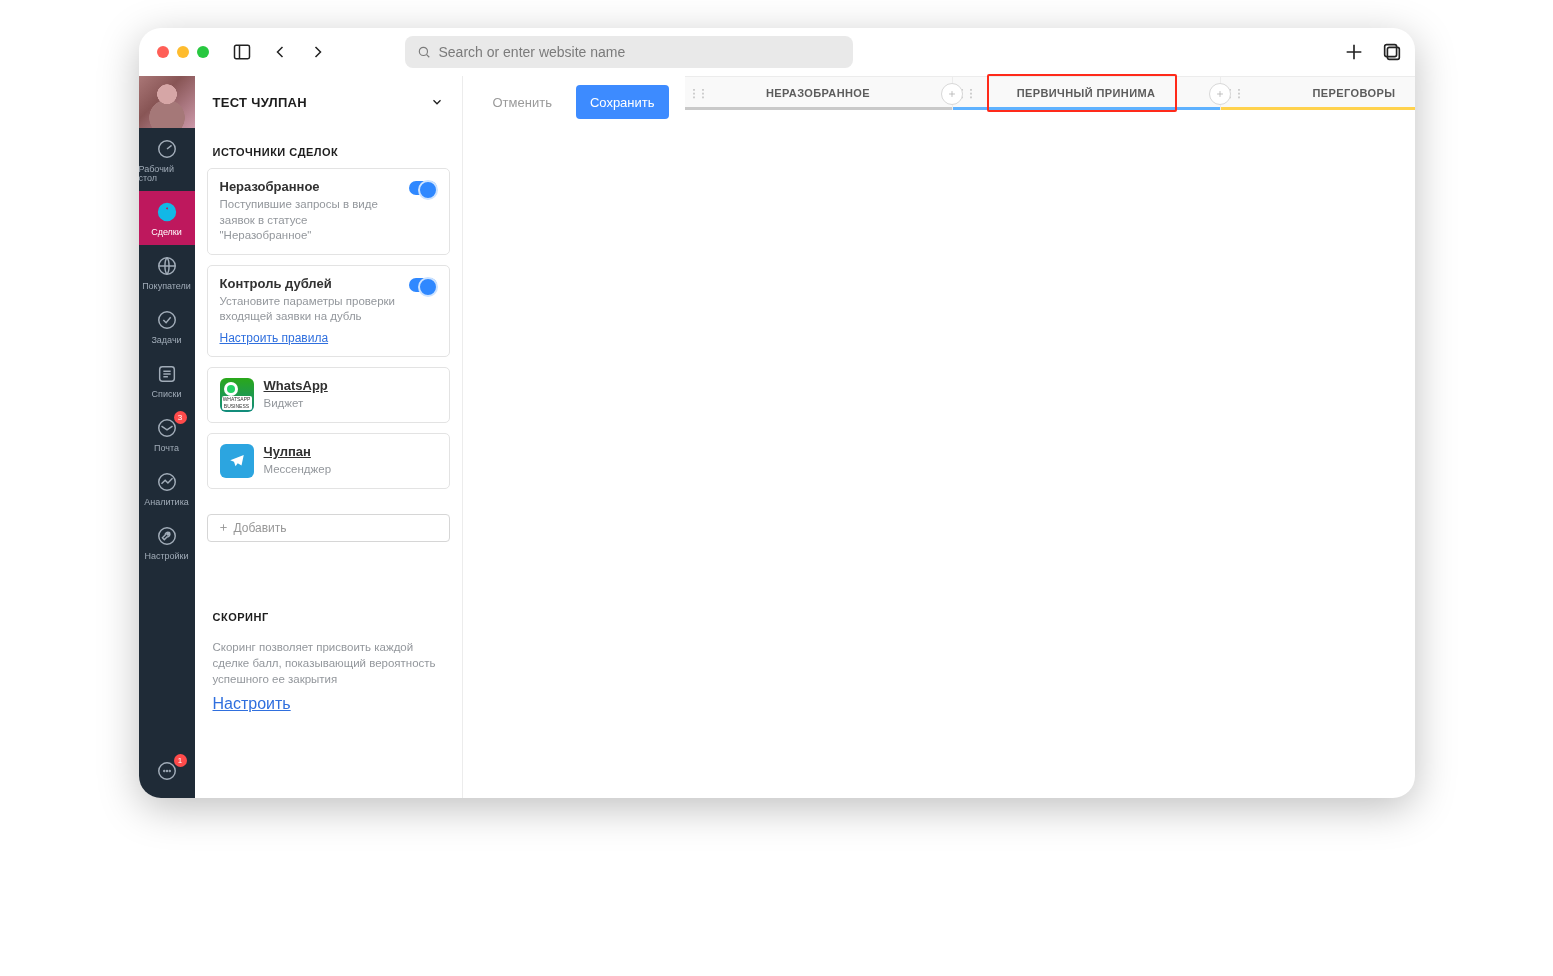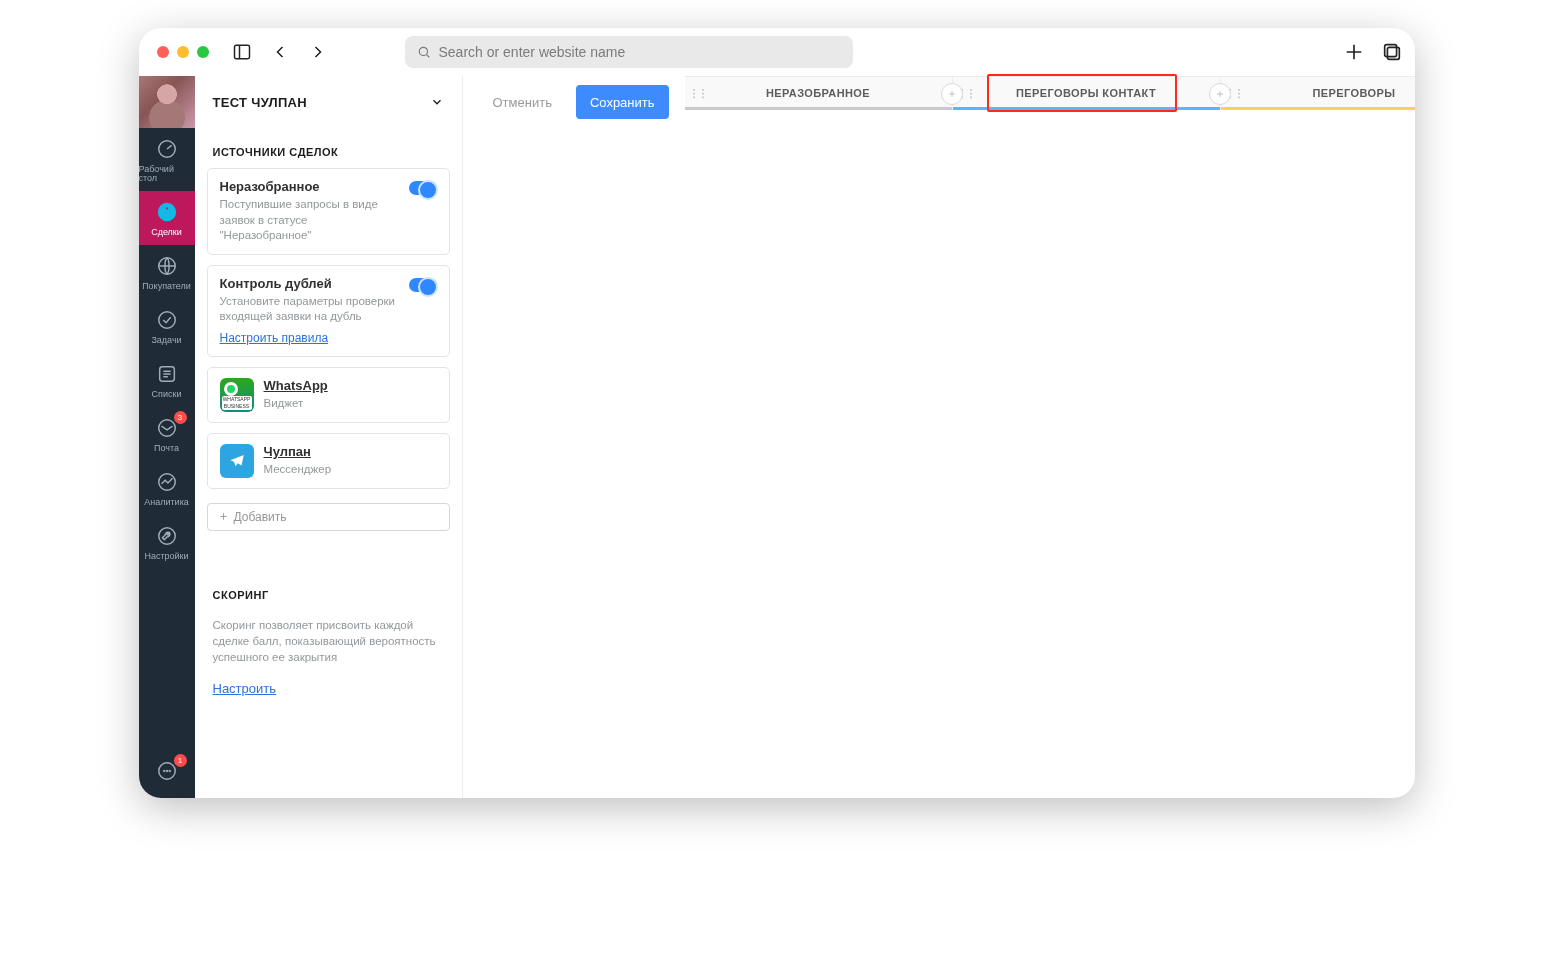--- a/index.html
+++ b/index.html
@@ -46,25 +46,25 @@
 .toggle::after{content:"";position:absolute;right:-1px;top:-1px;width:16px;height:16px;background:#2f88ff;border:2px solid #cde3ff;border-radius:50%}
 .card.toggleable{position:relative;padding-right:48px}
 .src-ic{width:34px;height:34px;border-radius:6px;display:flex;align-items:center;justify-content:center;font-size:18px;color:#fff;flex-shrink:0}
 .src-ic.wa{background:linear-gradient(#2aa81a,#128c7e);position:relative}
 .src-ic.wa::before{content:"";width:14px;height:14px;border-radius:50%;background:#fff;position:absolute;top:4px;left:4px}
 .src-ic.wa::after{content:"";width:8px;height:8px;border-radius:50%;background:#25d366;position:absolute;top:7px;left:7px}
 .src-ic.wa .sub{position:absolute;bottom:2px;left:2px;right:2px;font-size:5px;background:#fff;color:#333;text-align:center;border-radius:2px;line-height:7px}
 .src-ic.tg{background:#2ca5e0}
 .src-ic.tg svg{width:18px;height:18px;fill:#fff}
 .src-txt .t{text-decoration:underline}
-.add-btn{margin:4px 12px;border:1px solid #d6d6d6;background:#fff;color:#979797;font-size:12px;padding:6px 10px;border-radius:4px;display:inline-flex;align-items:center;gap:5px;cursor:pointer}
+.add-btn{margin:15px 12px;border:1px solid #d6d6d6;background:#fff;color:#979797;font-size:12px;padding:6px 10px;border-radius:4px;display:inline-flex;align-items:center;gap:5px;cursor:pointer}
 .add-btn svg{width:11px;height:11px;stroke:#979797;stroke-width:2}
 .scoring{padding:0 18px}
 .scoring .d{font-size:11.5px;color:#93979c;line-height:1.4;margin-top:6px}
-.scoring .lnk{font-size:13px;color:#2f6fde;text-decoration:underline;margin-top:16px;display:inline-block;cursor:pointer}
+.scoring .lnk{font-size:16px;color:#2f6fde;text-decoration:underline;margin-top:8px;display:inline-block;cursor:pointer}
 
 .main{flex:1;display:flex;min-width:0;position:relative}
 .top-actions{height:52px;display:flex;align-items:center;justify-content:flex-end;gap:10px;padding:0 16px}
 .btn{height:34px;padding:0 14px;border-radius:4px;font-size:13px;cursor:pointer;display:flex;align-items:center}
 .btn.ghost{background:transparent;color:#9a9a9a}
 .btn.primary{background:#3d8bff;color:#fff;font-weight:500}
 .board-head{height:34px;display:flex;border-top:1px solid #ececec;border-bottom:1px solid #ececec;background:#f9f9f9;position:relative}
 .col{flex:0 0 268px;display:flex;align-items:center;justify-content:center;font-size:11px;font-weight:700;letter-spacing:.4px;color:#5c5c5c;position:relative;border-right:1px solid #ececec}
 .col .grip{position:absolute;left:4px;color:#c4c4c4;font-size:11px;letter-spacing:-2px}
 .col .addcol{position:absolute;right:-11px;top:6px;width:22px;height:22px;border-radius:50%;background:#fff;border:1px solid #d8d8d8;display:flex;align-items:center;justify-content:center;z-index:3;color:#b5b5b5}
@@ -302,21 +302,21 @@
           <div class="bar"></div>
           <div class="addcol">
               <svg viewBox="0 0 24 24">
                 <line x1="12" y1="5" x2="12" y2="19"></line>
                 <line x1="5" y1="12" x2="19" y2="12"></line>
               </svg>
             </div>
         </div>
         <div class="col">
           <span class="grip">⋮⋮</span>
-          <span>ПЕРЕГОВОРЫ КОНТАКТ</span>
+          <span>ПЕРВИЧНЫЙ ПРИНИМА</span>
           <div class="bar"></div>
           <div class="addcol">
               <svg viewBox="0 0 24 24">
                 <line x1="12" y1="5" x2="12" y2="19"></line>
                 <line x1="5" y1="12" x2="19" y2="12"></line>
               </svg>
             </div>
         </div>
         <div class="col">
           <span class="grip">⋮⋮</span>

